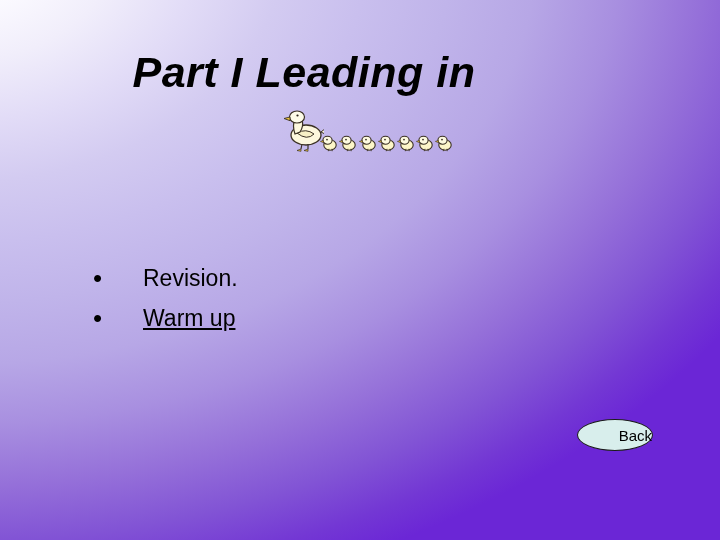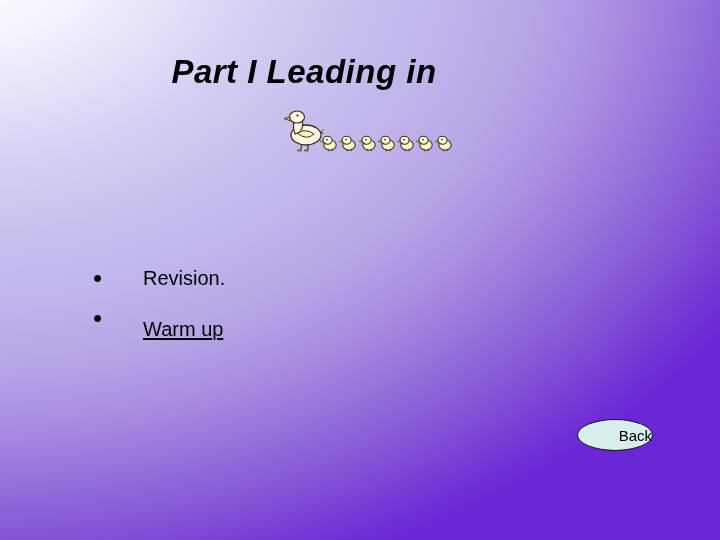--- a/index.html
+++ b/index.html
@@ -38,21 +38,21 @@
         #6b26d6 100%);
   }
 
   
   #title {
     position: absolute;
     left: 0;
     top: 52px;
     width: 608px;
     text-align: center;
-    font-size: 33px;
+    font-size: 43px;
     font-weight: bold;
     font-style: italic;
     letter-spacing: 0.5px;
     color: #000000;
     line-height: 40px;
     white-space: nowrap;
   }
 
   
   #duck-family {
@@ -96,28 +96,27 @@
     width: 14px;
     font-size: 26px;
     line-height: 40px;
     color: #000000;
     text-align: left;
   }
   .bullet-text {
     position: absolute;
     left: 55px;
     top: 0;
-    font-size: 20px;
+    font-size: 23px;
     line-height: 40px;
     color: #000000;
   }
   .bullet-text.link {
     text-decoration: underline;
     text-underline-offset: 2px;
-    margin-top: 11px;
   }
 
   
   #back-button {
     position: absolute;
     left: 577px;
     top: 419px;
     width: 76px;
     height: 32px;
     border-radius: 50%;

